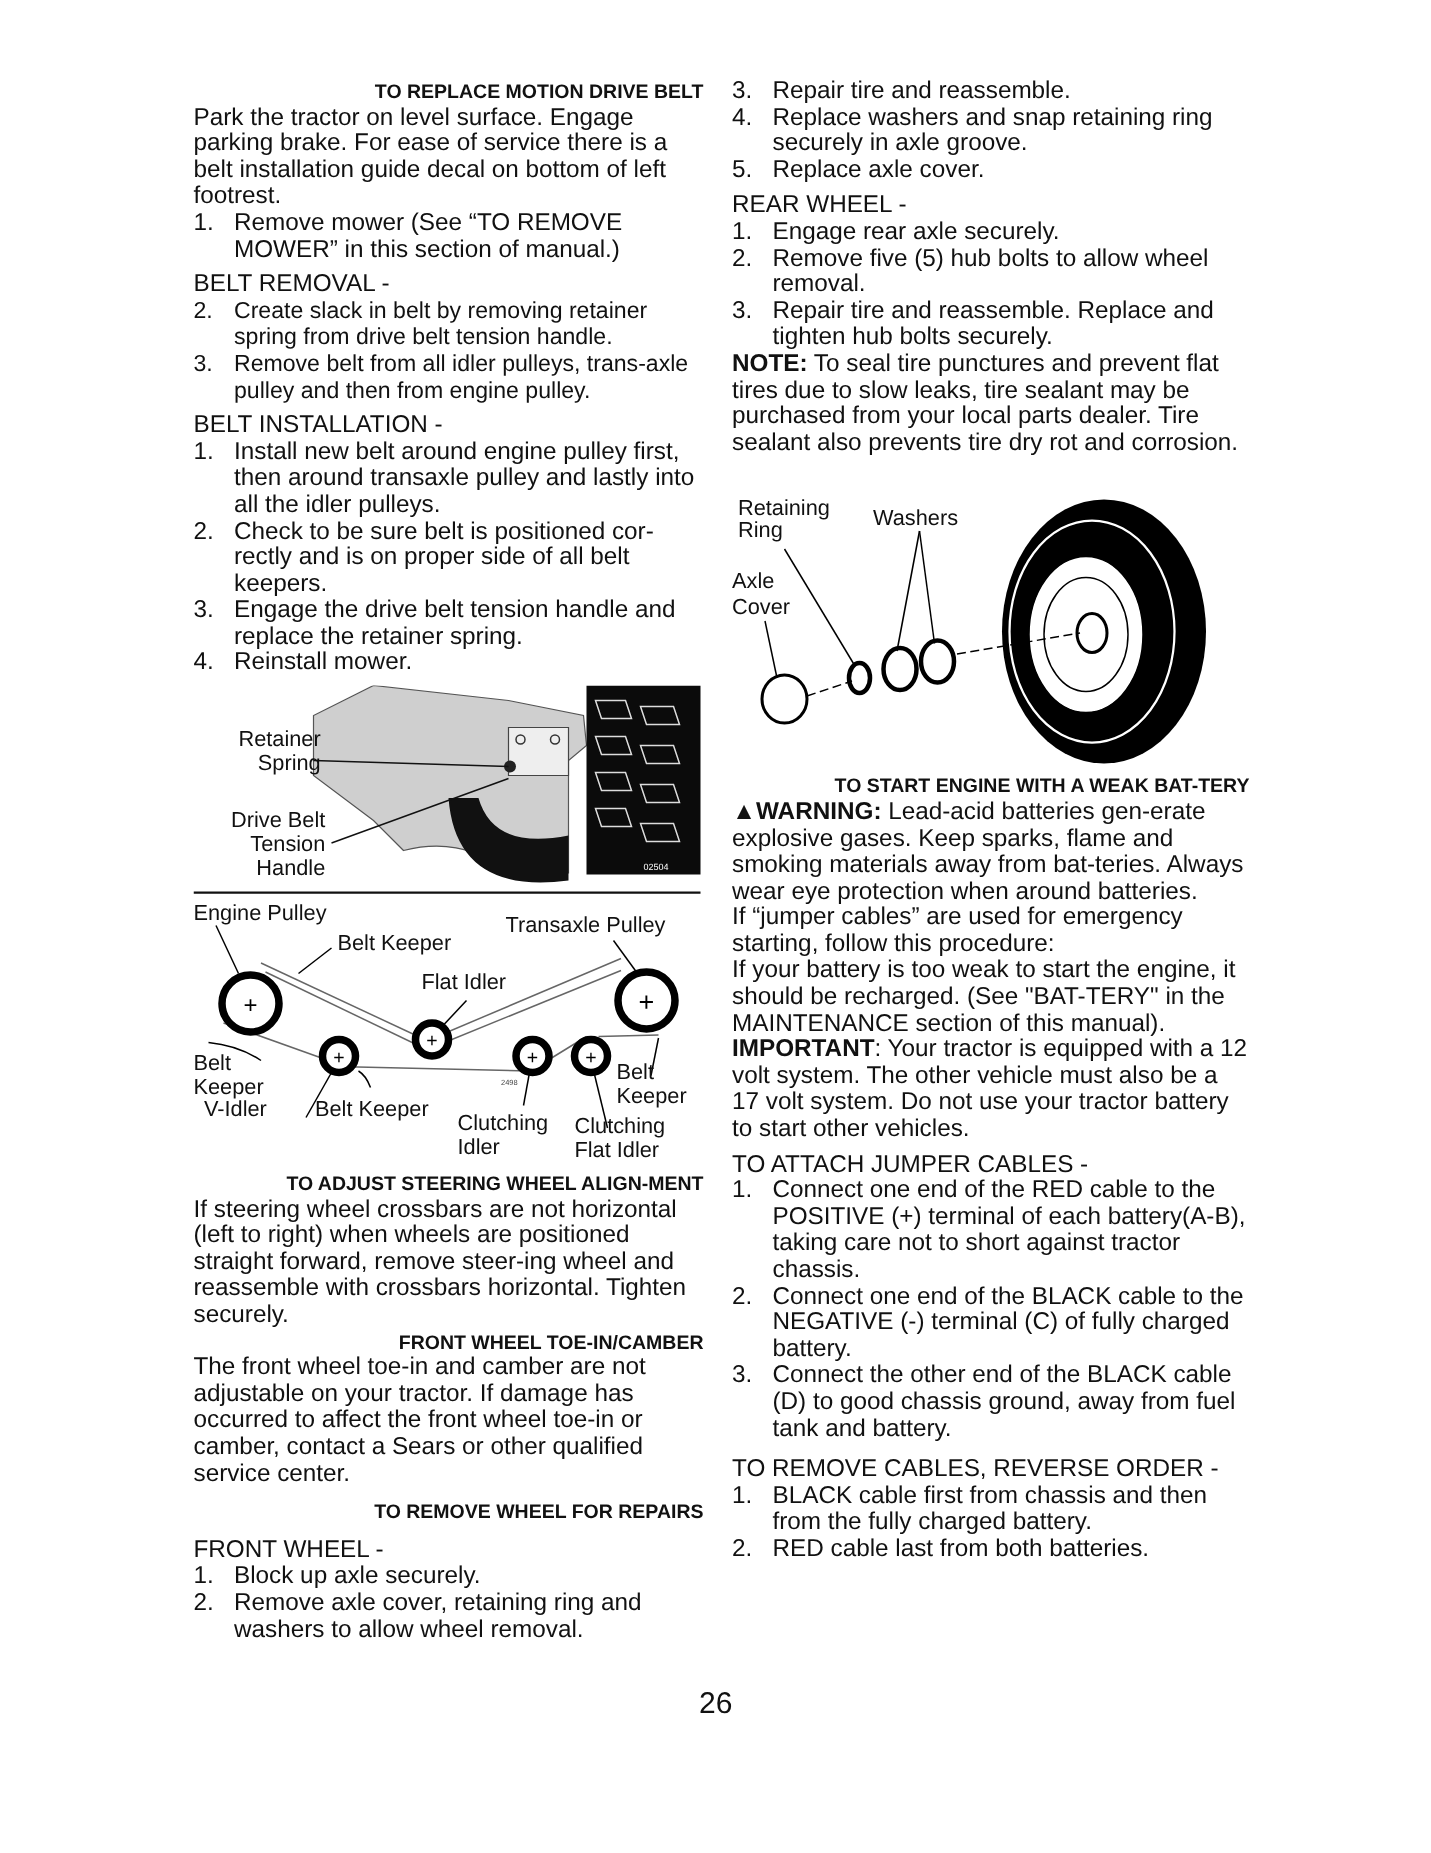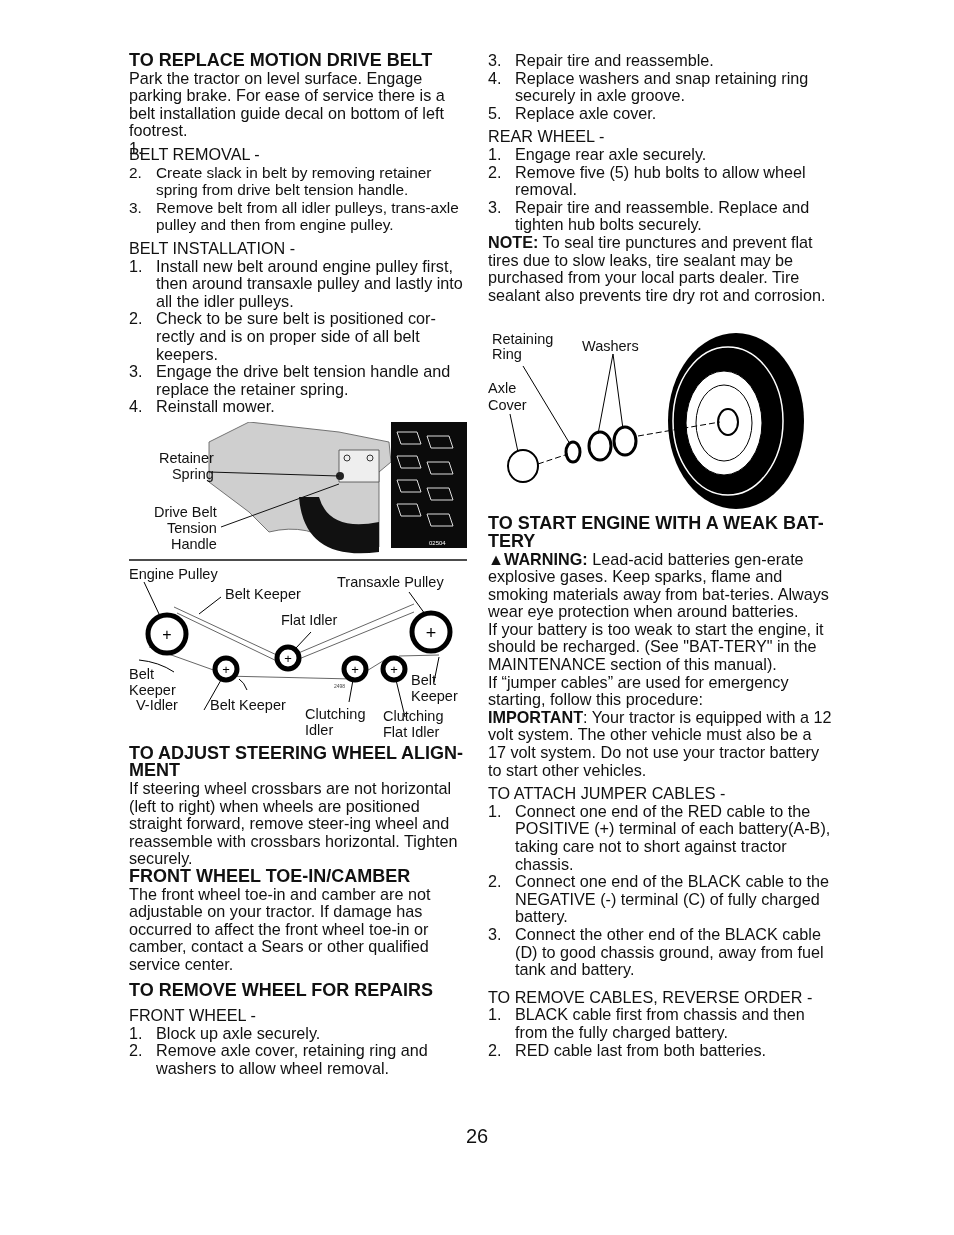--- a/index.html
+++ b/index.html
@@ -1,42 +1,42 @@
 <!DOCTYPE html>
 <html><head>
 <meta charset="utf-8">
 <style>
   html, body { margin:0; padding:0; background:#ffffff; }
   body { width:954px; height:1235px; position:relative; overflow:hidden;
          font-family:"Liberation Sans", sans-serif; color:#111; }
   .col { position:absolute; top:52px; width:340px; font-size:16.2px; line-height:17.6px; }
   .col.left { left:129px; }
   .col.right { left:488px; width:345px; }
-  h2 { font-size:18px; font-weight:bold; margin:0; line-height:17.6px; }
+  h2 { font-size:13px; font-weight:bold; margin:0; line-height:17.6px;text-align:right; }
   p { margin:0; }
   .sub { margin-top:6px; }
   ol { list-style:none; margin:0; padding:0; }
   ol li { position:relative; padding-left:27px; }
   ol li .n { position:absolute; left:0; top:0; }
   .gap { height:8px; }
   .gap-sm { height:4px; }
   .fig { position:relative; }
   .lbl { position:absolute; font-size:14.5px; line-height:16px; white-space:nowrap; }
   .bold { font-weight:bold; }
   .pagenum { position:absolute; left:466px; top:1125px; font-size:20px; }
   svg { display:block; }
 </style>
 </head>
 <body>
 
 <div class="col left">
   <h2>TO REPLACE MOTION DRIVE BELT</h2>
   <p>Park the tractor on level surface.  Engage parking brake.  For ease of service there is a belt installation guide decal on bottom of left footrest.</p>
   <ol>
-    <li><span class="n">1.</span></li>
+    <li><span class="n">1.</span><span>Remove mower (See “TO REMOVE MOWER” in this section of manual.)</span></li>
   </ol>
   <p class="sub">BELT REMOVAL -</p>
   <ol>
     <li style="font-size:15.4px;"><span class="n">2.</span><span>Create slack in belt by removing retainer spring from drive belt tension handle.</span></li>
     <li style="font-size:15.4px;"><span class="n">3.</span><span>Remove belt from all idler pulleys, trans-axle pulley and then from engine pulley.</span></li>
   </ol>
   <p class="sub">BELT INSTALLATION -</p>
   <ol>
     <li><span class="n">1.</span><span>Install new belt around engine pulley first, then around transaxle pulley and lastly into all the idler pulleys.</span></li>
     <li><span class="n">2.</span><span>Check to be sure belt is positioned cor-rectly and is on proper side of all belt keepers.</span></li>
@@ -173,22 +173,22 @@
     <div class="lbl" style="left:4px; top:6px; white-space:pre; line-height:15px;">Retaining
 Ring</div>
     <div class="lbl" style="left:94px; top:12px;">Washers</div>
     <div class="lbl" style="left:0; top:54px; white-space:pre; line-height:17px;">Axle
 Cover</div>
   </div>
 
   <div class="gap-sm"></div>
   <h2>TO START ENGINE WITH A WEAK BAT-TERY</h2>
   <p><span class="bold"><span>▲</span><span>WARNING:</span></span><span>  Lead-acid batteries gen-erate explosive gases.  Keep sparks, flame and smoking materials away from bat-teries.  Always wear eye protection when around batteries.</span></p>
+  <p>If “jumper cables” are used for emergency starting, follow this procedure:</p>
   <p>If your battery is too weak to start the engine, it should be recharged. (See "BAT-TERY" in the MAINTENANCE section of this manual).</p>
-  <p>If “jumper cables” are used for emergency starting, follow this procedure:</p>
   <p><span class="bold">IMPORTANT</span><span>:  Your tractor is equipped with a 12 volt system. The other vehicle must also be a 17 volt system. Do not use your tractor battery to start other vehicles.</span></p>
   <p class="sub">TO ATTACH JUMPER CABLES -</p>
   <ol>
     <li><span class="n">1.</span><span>Connect one end of the RED cable to the POSITIVE (+) terminal of each battery(A-B), taking care not to short against tractor chassis.</span></li>
     <li><span class="n">2.</span><span>Connect one end of the BLACK cable to the NEGATIVE (-) terminal (C) of fully charged battery.</span></li>
     <li><span class="n">3.</span><span>Connect the other end of the BLACK cable (D) to good chassis ground, away from fuel tank and battery.</span></li>
   </ol>
   <p class="sub" style="margin-top:10px;">TO REMOVE CABLES, REVERSE ORDER -</p>
   <ol>
     <li><span class="n">1.</span><span>BLACK cable first from chassis and then from the fully charged battery.</span></li>

